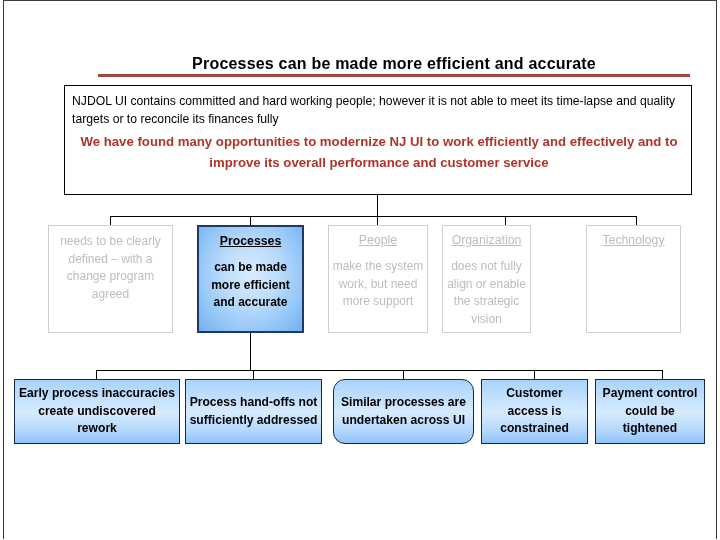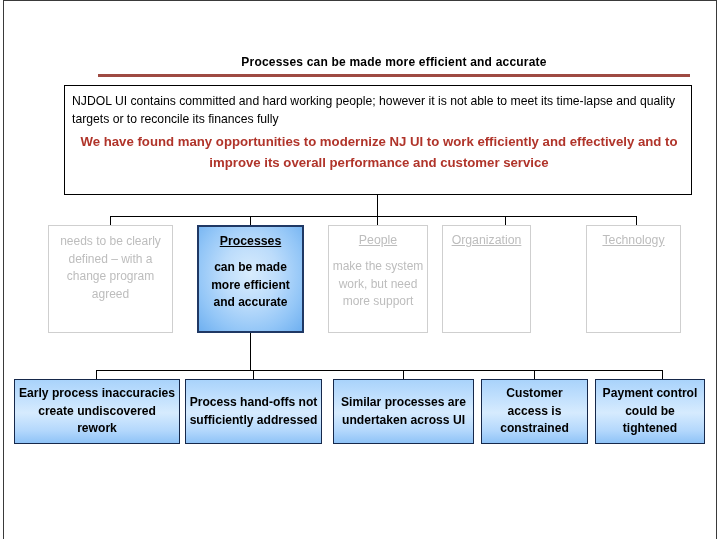--- a/index.html
+++ b/index.html
@@ -29,21 +29,21 @@
     pointer-events: none;
   }
 
   
   #slide-title {
     position: absolute;
     left: 98px;
     top: 55px;
     width: 592px;
     text-align: center;
-    font-size: 12px;
+    font-size: 16px;
     font-weight: bold;
     letter-spacing: 0.2px;
     color: #000000;
     white-space: nowrap;
   }
   #title-rule {
     position: absolute;
     left: 98px;
     top: 74px;
     width: 592px;
@@ -175,20 +175,21 @@
   <div class="dim-body">can be made more efficient and accurate</div>
 </div>
 
 <div class="dim-box ghost" style="left:328px; width:100px;">
   <div class="dim-head">People</div>
   <div class="dim-body">make the system work, but need more support</div>
 </div>
 
 <div class="dim-box ghost" style="left:442px; width:89px;">
   <div class="dim-head">Organization</div>
+  <div class="dim-body">does not fully align or enable the strategic vision</div>
 </div>
 
 <div class="dim-box ghost" style="left:586px; width:95px;">
   <div class="dim-head">Technology</div>
 </div>
 
 <div class="conn conn-v" style="left:250px; top:333px; height:37px;"></div>
 <div class="conn conn-h" style="left:96px; top:370px; width:566px;"></div>
 <div class="conn conn-v" style="left:96px; top:370px; height:10px;"></div>
 <div class="conn conn-v" style="left:253px; top:370px; height:10px;"></div>
@@ -197,21 +198,21 @@
 <div class="conn conn-v" style="left:662px; top:370px; height:10px;"></div>
 
 <div class="find-box" style="left:14px; width:166px;">
   <div class="find-text">Early process inaccuracies create undiscovered rework</div>
 </div>
 
 <div class="find-box" style="left:185px; width:137px;">
   <div class="find-text">Process hand-offs not sufficiently addressed</div>
 </div>
 
-<div class="find-box" style="left:333px; width:141px;">
+<div class="find-box" style="left:333px; width:141px;border-radius:12px;">
   <div class="find-text">Similar processes are undertaken across UI</div>
 </div>
 
 <div class="find-box" style="left:481px; width:107px;">
   <div class="find-text">Customer access is constrained</div>
 </div>
 
 <div class="find-box" style="left:595px; width:110px;">
   <div class="find-text">Payment control could be tightened</div>
 </div>

